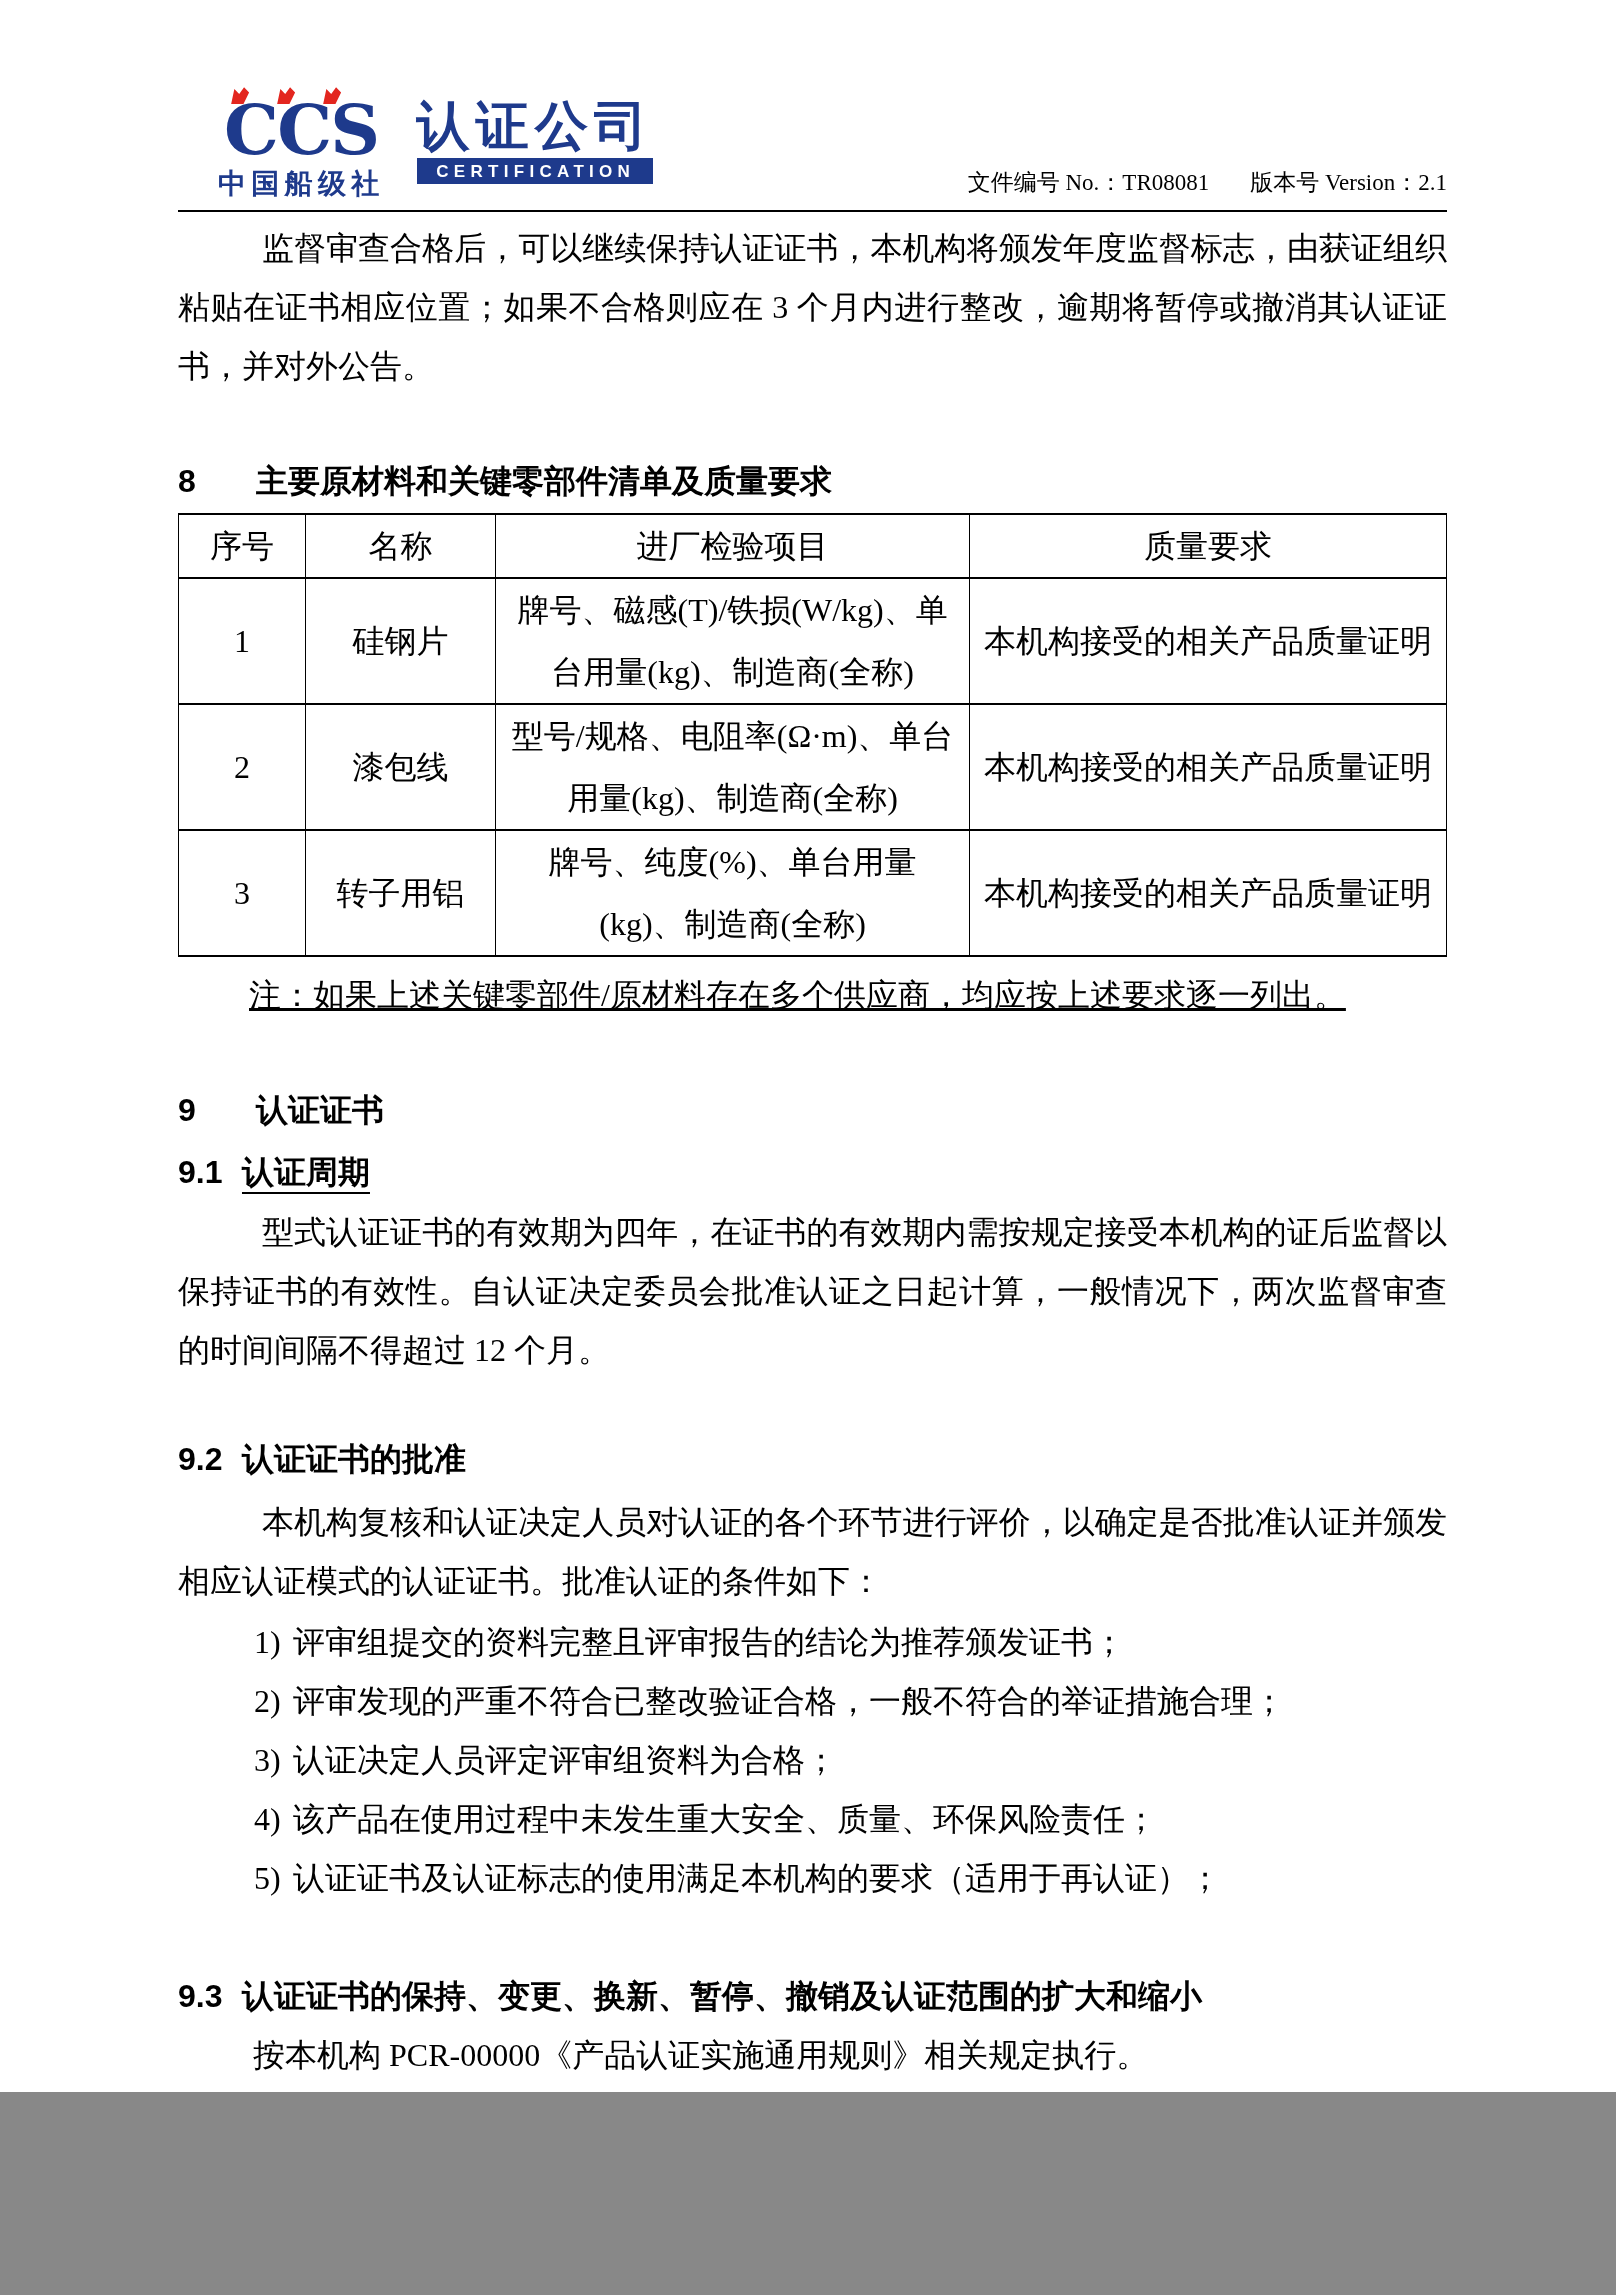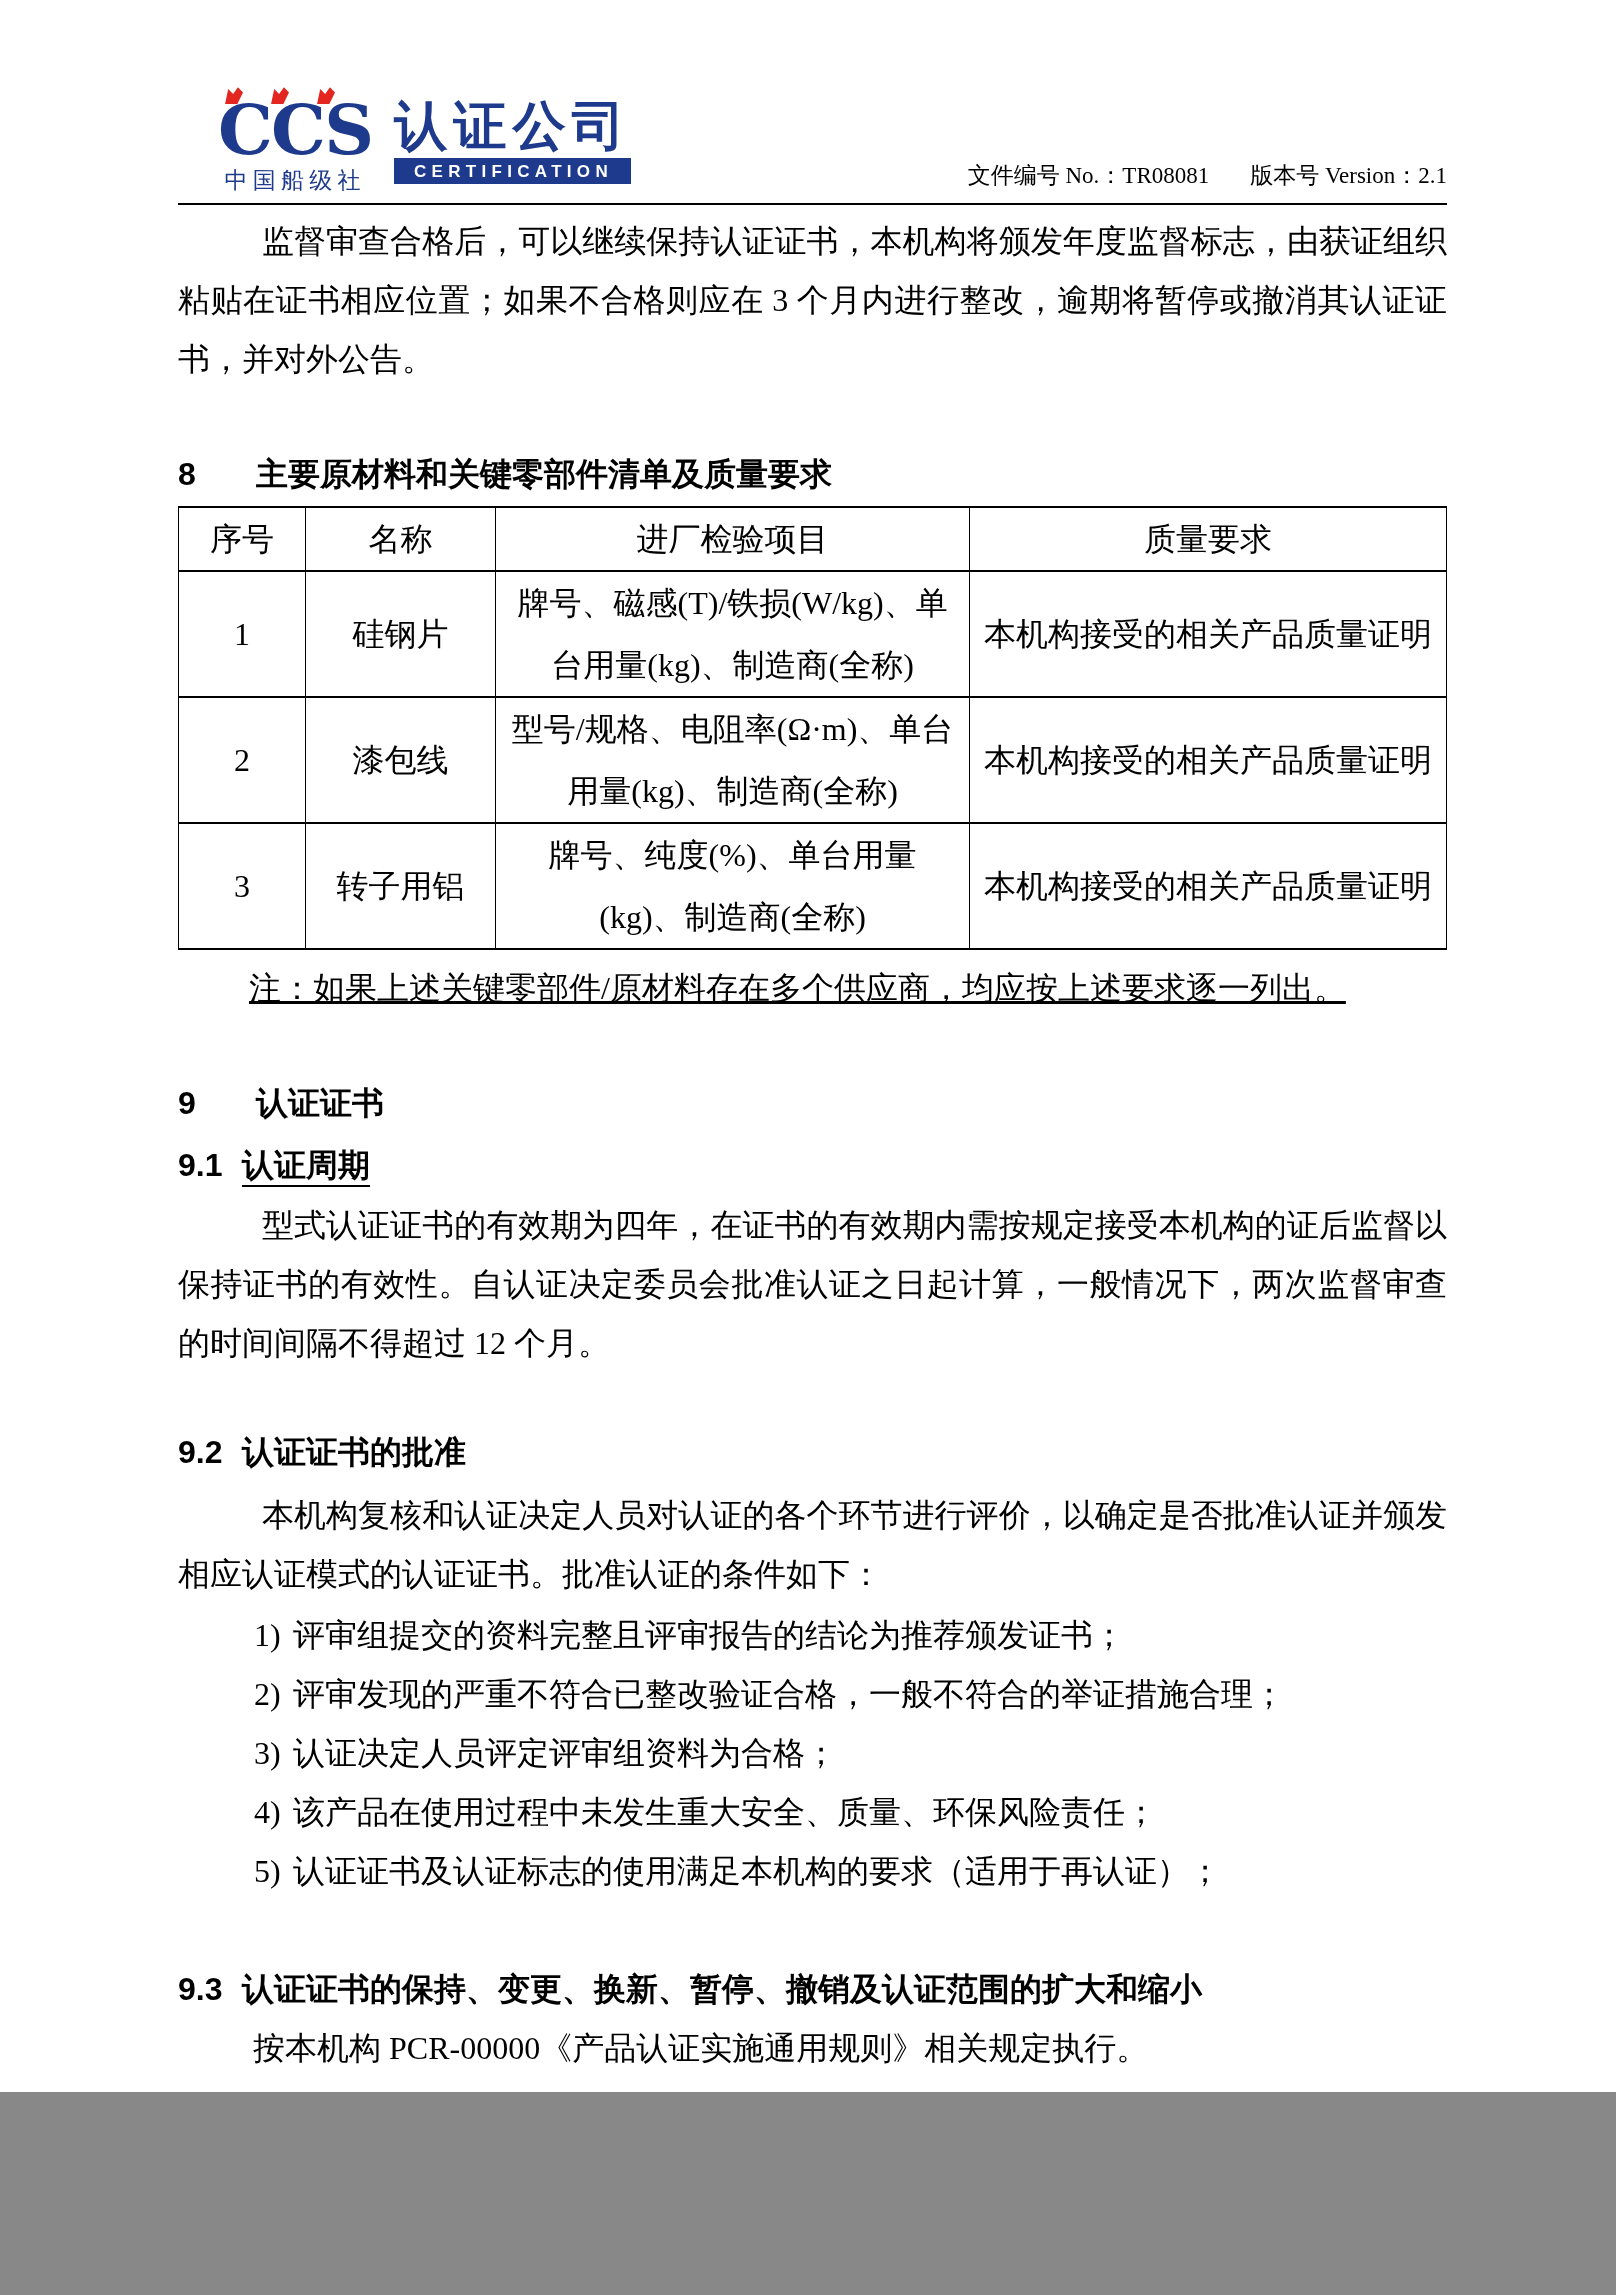--- a/index.html
+++ b/index.html
@@ -32,24 +32,24 @@
     font-weight:bold;font-size:69px;line-height:0.92;
     letter-spacing:-1.8px;color:var(--brand-blue);
   }
   .flame{position:absolute;top:-10.7px;width:18px;height:17px;background:var(--brand-red);
     clip-path:polygon(0 100%,18% 10%,45% 40%,72% 0,100% 30%,68% 100%);}
   .flame.f1{left:7px;}
   .flame.f2{left:53px;}
   .flame.f3{left:99px;}
   .logo-cn{
     font-family:"Liberation Sans","DejaVu Sans",sans-serif;
-    font-weight:normal;font-size:23px;letter-spacing:5.3px;
+    font-weight:bold;font-size:28px;letter-spacing:5.3px;
     color:var(--brand-blue);margin-top:3.6px;white-space:nowrap;
   }
-  .logo-right{display:flex;flex-direction:column;margin-left:22px;}
+  .logo-right{display:flex;flex-direction:column;margin-left:32px;}
   .logo-company{
     font-family:"Liberation Sans","DejaVu Sans",sans-serif;
     font-weight:bold;font-size:53px;line-height:1.05;letter-spacing:6.2px;
     color:var(--brand-blue);white-space:nowrap;
   }
   .cert-bar{
     margin-top:4.4px;background:var(--brand-blue);color:#ffffff;
     font-family:"Liberation Sans","DejaVu Sans",sans-serif;
     font-weight:bold;font-size:17px;letter-spacing:5.3px;
     padding:3.6px 9px 2.7px 10.7px;align-self:stretch;text-align:center;

